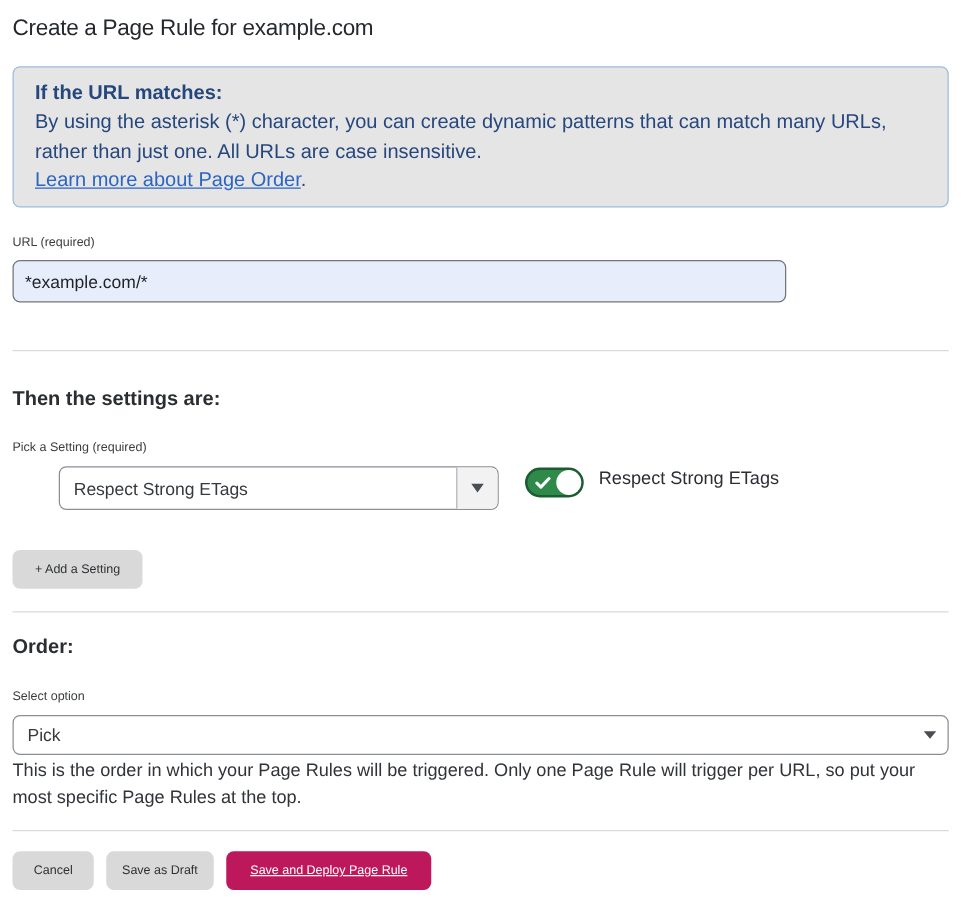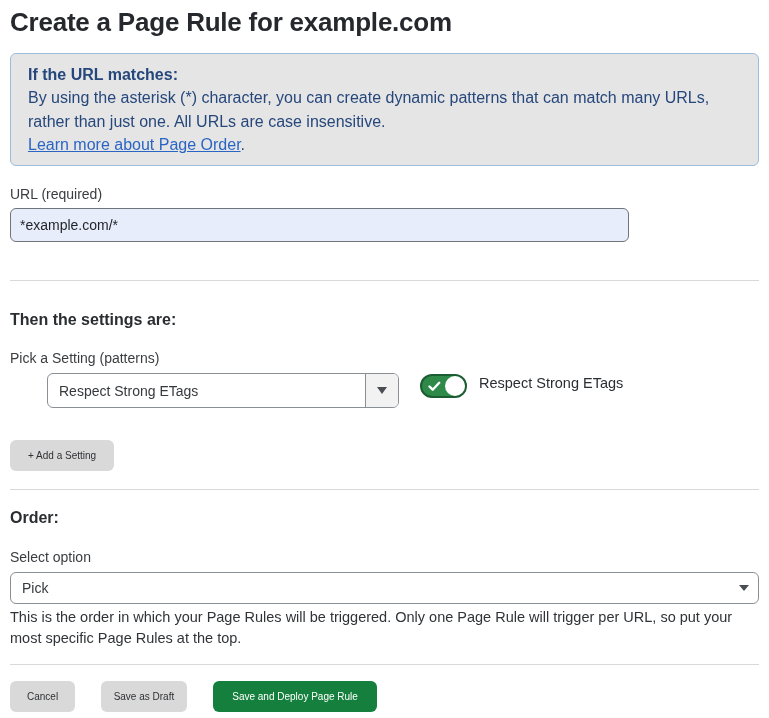--- a/index.html
+++ b/index.html
@@ -7,23 +7,23 @@
   body {
     width: 769px; height: 718px;
     font-family: "Liberation Sans", sans-serif;
     color: #33363b;
     overflow: hidden;
   }
   .page { padding: 0 10px; }
 
   h1.page-title {
     margin-top: 9px;
-    font-size: 26px;
+    font-size: 18px;
     line-height: 26px;
-    font-weight: bold;
+    font-weight: normal;
     letter-spacing: -0.22px;
     color: #25282c;
   }
 
   .info-box {
     margin-top: 18px;
     border: 1px solid #9dbcdb;
     background: #e5e5e5;
     border-radius: 6px;
     padding: 8.5px 16px 8.5px 17px;
@@ -33,21 +33,21 @@
   }
   .info-box .info-heading { font-weight: bold; }
   .info-box a.info-link {
     color: #2a65c4;
     text-decoration: underline;
     cursor: pointer;
   }
 
   .field-label {
     display: block;
-    font-size: 14px;
+    font-size: 10px;
     line-height: 17px;
     color: #3a3d40;
   }
   .lbl-url { margin-top: 19.5px; }
 
   input.url-input {
     display: block;
     margin-top: 5px;
     width: 619px;
     height: 34px;
@@ -157,21 +157,21 @@
     height: 31px;
     border: none;
     border-radius: 6px;
     font-family: "Liberation Sans", sans-serif;
     font-size: 10px;
     line-height: 31px;
     padding: 0 16px;
     cursor: pointer;
   }
   .btn-gray { background: #d9d9d9; color: #2e3134; }
-  .btn-blue { background: #15803d; color: #ffffff; }
+  .btn-blue { background: #be185d; color: #ffffff; text-decoration: underline; }
   .btn-add { margin-top: 32px; padding: 0 18px; }
 
   [data-name="cancel-button"] { padding: 0 17px; }
   [data-name="save-draft-button"] { padding: 0 12.5px; }
   [data-name="save-deploy-button"] { padding: 0 19.5px; }
 
   .select-order { margin-top: 6px; height: 32px; }
   .select-order .caret {
     position: absolute;
     right: 9px; top: 50%;
@@ -185,21 +185,21 @@
     margin-top: 3.5px;
     font-size: 14.5px;
     line-height: 20.5px;
     color: #303337;
     max-width: 740px;
   }
 
   .footer-actions {
     margin-top: 16px;
     display: flex;
-    gap: 26px;
+    gap: 10px;
   }
 </style>
 </head>
 <body>
 
 <div class="page" data-name="page-rule-form">
 
   <h1 class="page-title" data-name="page-title">Create a Page Rule for example.com</h1>
 
   <div class="info-box" data-name="url-match-info-box">
@@ -208,21 +208,21 @@
     <p class="info-footer" data-name="info-box-link-line"><a class="info-link" data-name="learn-more-link">Learn more about Page Order</a><span data-name="link-period">.</span></p>
   </div>
 
   <label class="field-label lbl-url" data-name="url-label">URL (required)</label>
   <input class="url-input" type="text" data-name="url-input" value="*example.com/*" style="">
 
   <hr class="divider div-1" data-name="divider">
 
   <h2 class="section-heading h2-settings" data-name="settings-heading">Then the settings are:</h2>
 
-  <label class="field-label lbl-pick" data-name="pick-setting-label">Pick a Setting (patterns)</label>
+  <label class="field-label lbl-pick" data-name="pick-setting-label">Pick a Setting (required)</label>
 
   <div class="setting-row" data-name="setting-row">
     <div class="select select-setting" data-name="setting-select">
       <span class="select-value" data-name="setting-select-value">Respect Strong ETags</span>
       <span class="select-button" data-name="setting-select-dropdown-button">
           <span class="caret" data-name="chevron-down-icon"></span>
         </span>
     </div>
     <span class="toggle" data-name="etags-toggle">
       <svg class="check" data-name="checkmark-icon" width="13" height="11" viewBox="0 0 13 11">

